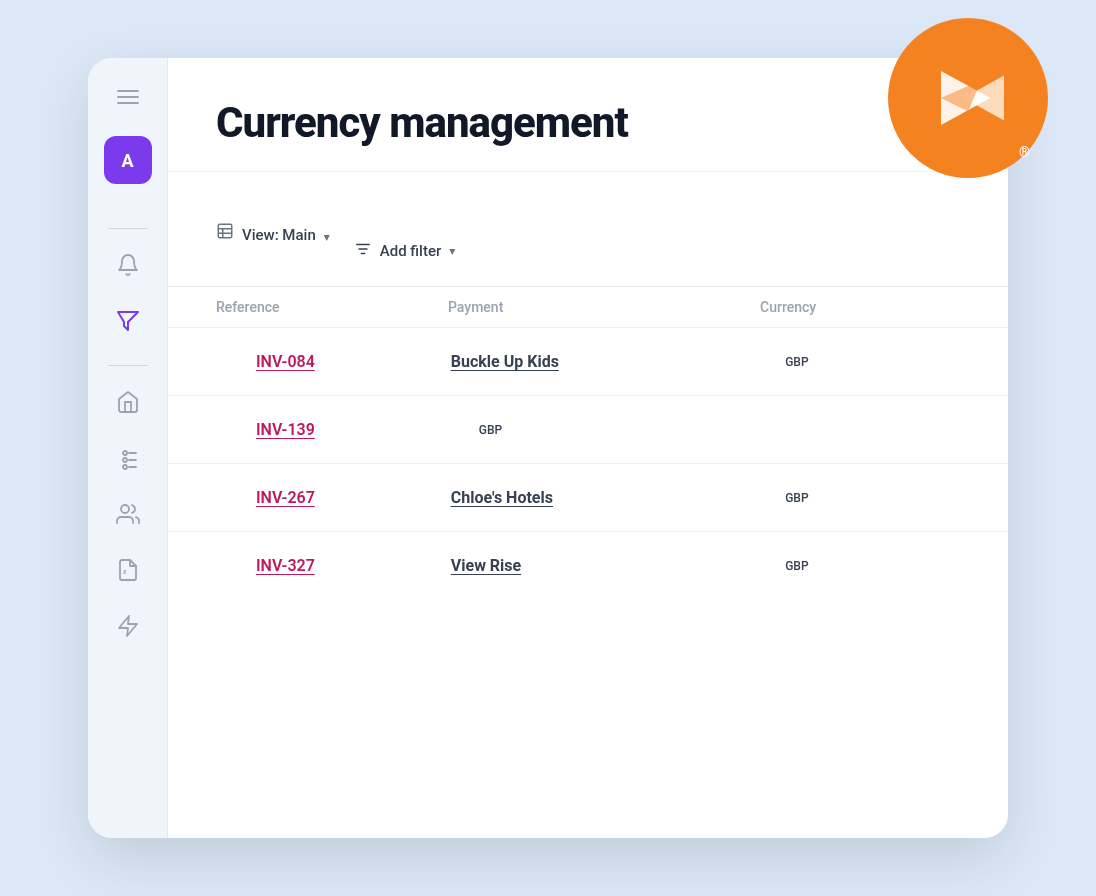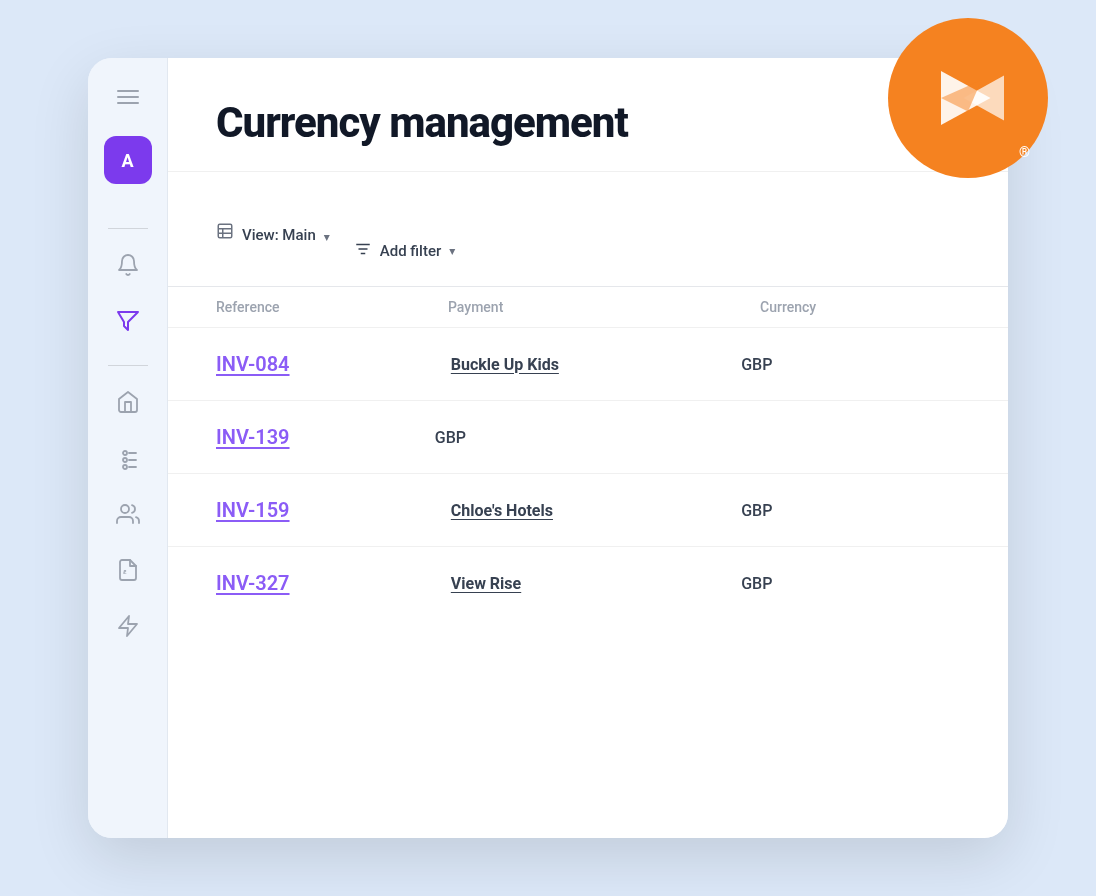--- a/index.html
+++ b/index.html
@@ -214,42 +214,44 @@
 
     .table-row {
       display: grid;
       grid-template-columns: 1fr 1.4fr 1fr;
       padding: 24px 48px;
       border-top: 1px solid #f0f0f0;
       align-items: center;
     }
 
     .ref-link {
-      color: #8b5cf6;
-      font-size: 20px;
+      color: #be185d;
+      font-size: 16px;
       font-weight: 600;
       text-decoration: underline;
       text-underline-offset: 3px;
       cursor: pointer;
+      margin-left: 40px;
     }
 
     .customer-link {
       color: #374151;
       font-size: 16px;
       font-weight: 700;
       text-decoration: underline;
       text-underline-offset: 3px;
       cursor: pointer;
       margin-left: 16px;
     }
 
     .currency-cell {
       color: #374151;
-      font-size: 16px;
+      font-size: 12px;
       font-weight: 500;
+      margin-left: 44px;
     }
   </style>
 </head>
 <body>
 
 <div class="app-container">
 
   <div class="logo-circle">
     <svg viewBox="0 0 100 100" fill="none" xmlns="http://www.w3.org/2000/svg">
 
@@ -380,21 +382,21 @@
             <div class="table-row">
       <span class="ref-link">INV-084</span>
       <span class="customer-link">Buckle Up Kids</span>
       <span class="currency-cell">GBP</span>
     </div>
             <div class="table-row">
       <span class="ref-link">INV-139</span>
       <span class="currency-cell">GBP</span>
     </div>
             <div class="table-row">
-      <span class="ref-link">INV-159</span>
+      <span class="ref-link">INV-267</span>
       <span class="customer-link">Chloe's Hotels</span>
       <span class="currency-cell">GBP</span>
     </div>
             <div class="table-row">
       <span class="ref-link">INV-327</span>
       <span class="customer-link">View Rise</span>
       <span class="currency-cell">GBP</span>
     </div>
           </div>
 

